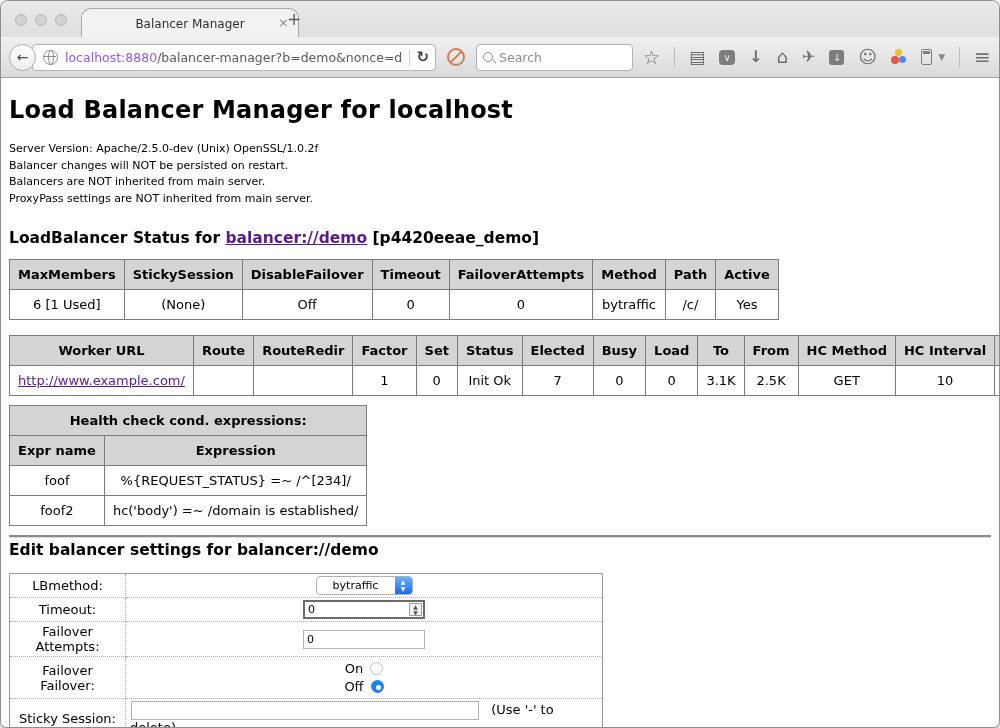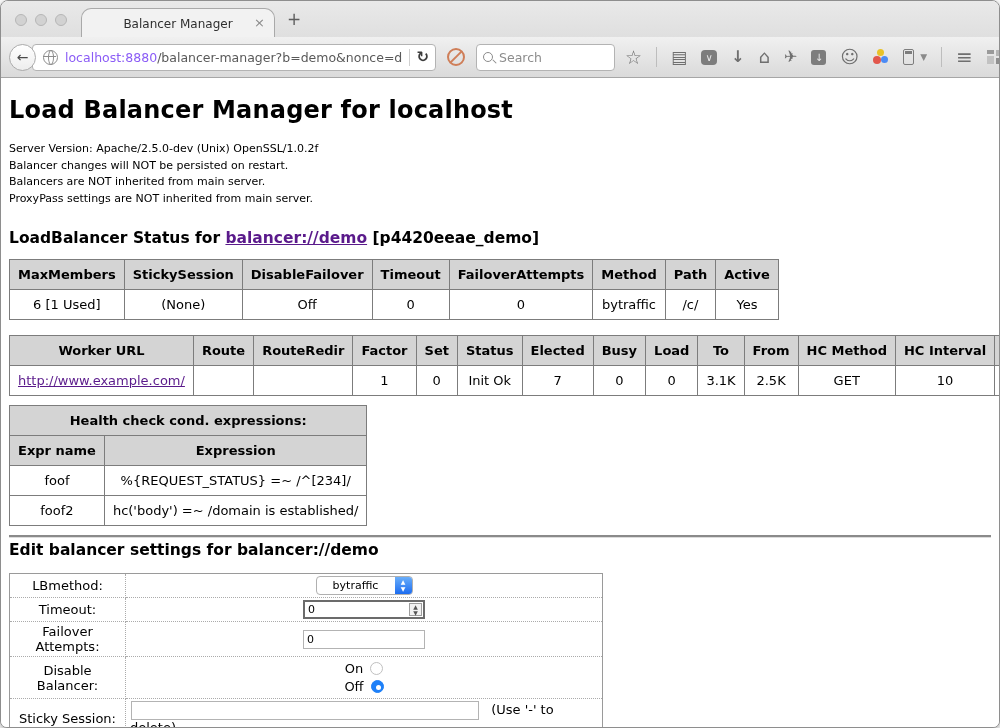--- a/index.html
+++ b/index.html
@@ -7,21 +7,21 @@
   .window {
     position:relative; width:1000px; height:728px; overflow:hidden;
     border:1px solid #8e8e8e; border-radius:8px 8px 7px 7px;
     box-shadow:0 2px 6px rgba(0,0,0,.35); background:#fff;
   }
   
   .titlebar { position:relative; height:36px; background:linear-gradient(#e9e9e9,#dfdfdf); }
   .traffic { position:absolute; top:13px; width:12px; height:12px; border-radius:50%;
              background:#d2d2d2; border:1px solid #b6b6b6; }
   .t1 { left:14px; } .t2 { left:34px; } .t3 { left:54px; }
-  .tab { position:absolute; left:80px; top:7px; width:194px; height:30px;
+  .tab { position:absolute; left:80px; top:7px; width:218px; height:30px;
          background:#f2f2f2; border:1px solid #a9a9a9; border-bottom:none;
          border-radius:10px 10px 0 0; display:flex; align-items:center; justify-content:center; }
   .tab-title { font-size:12px; color:#2f2f2f; }
   .tab-close { position:absolute; right:9px; top:6px; font-size:13px; color:#8a8a8a; cursor:default; }
   .new-tab { position:absolute; left:286px; top:8px; font-size:17px; color:#5e5e5e; }
   
   .toolbar { position:relative; height:41px; background:linear-gradient(#f0f0f0,#dadada);
              border-bottom:1px solid #a6a6a6; display:flex; align-items:center; padding:0 8px; }
   .back-btn { width:27px; height:27px; border-radius:50%; border:1px solid #ababab;
               background:linear-gradient(#fff,#ededed); display:flex; align-items:center; justify-content:center;
@@ -30,21 +30,21 @@
             border:1px solid #b3b3b3; border-radius:4px; padding:0 4px 0 10px; overflow:hidden; flex:0 0 auto; }
   .globe { width:15px; height:15px; border:1.5px solid #8d8d8d; border-radius:50%; position:relative; flex:0 0 auto; margin-right:7px; }
   .globe:before { content:""; position:absolute; left:4px; top:-1px; width:4px; height:13px; border:1px solid #8d8d8d; border-radius:50%; }
   .globe:after  { content:""; position:absolute; left:-1px; top:5px; width:13px; height:0; border-top:1px solid #8d8d8d; }
   .url-text { font-size:12.5px; white-space:nowrap; overflow:hidden; flex:1; }
   .url-host { color:#8b5cf6; } .url-path { color:#595959; }
   .url-div { width:1px; height:17px; background:#d0d0d0; margin:0 6px; flex:0 0 auto; }
   .reload { font-size:15px; font-weight:bold; color:#3c3c3c; flex:0 0 auto; padding-right:2px; }
   .block-icon { position:relative; width:18px; height:18px; border:2px solid #cf7e58; border-radius:50%; margin:0 11px; flex:0 0 auto; }
   .block-icon:before { content:""; position:absolute; left:-1px; top:6px; width:16px; border-top:2px solid #cf7e58; transform:rotate(-45deg); }
-  .searchbar { display:flex; align-items:center; width:139px; height:27px; background:#fff;
+  .searchbar { display:flex; align-items:center; width:157px; height:27px; background:#fff;
                border:1px solid #b3b3b3; border-radius:4px; padding:0 6px; flex:0 0 auto; }
   .mag { position:relative; width:10px; height:10px; border:1.5px solid #8b8b8b; border-radius:50%; margin-right:6px; flex:0 0 auto; }
   .mag:after { content:""; position:absolute; left:8px; top:8px; width:5px; border-top:1.5px solid #8b8b8b; transform:rotate(45deg); }
   .search-ph { font-size:12.5px; color:#8c8c8c; }
   .tools { display:flex; align-items:center; margin-left:10px; gap:14px; color:#6f6f6f; }
   .tool { font-size:16px; line-height:1; color:#6f6f6f; text-align:center; }
   .tb-div { width:1px; height:20px; background:#bdbdbd; }
   .pocket { width:16px; height:15px; background:#7d7d7d; border-radius:4px; color:#e9e9e9;
             font-size:10px; display:flex; align-items:center; justify-content:center; }
   .sq-dl { width:15px; height:15px; background:#7d7d7d; border-radius:3px; color:#ececec;
@@ -274,21 +274,21 @@
           </span>
         </td>
       </tr>
       <tr>
         <td class="flabel">Failover Attempts:</td>
         <td class="fcenter">
           <input class="inp" style="width: 122px;" value="0">
         </td>
       </tr>
       <tr>
-        <td class="flabel">Disable Balancer:</td>
+        <td class="flabel">Failover Failover:</td>
         <td>
           <div class="radio-col">
             <span class="radio-line">
               <span>On</span>
               <span class="radio"></span>
             </span>
             <span class="radio-line">
               <span>Off</span>
               <span class="radio sel"></span>
             </span>

